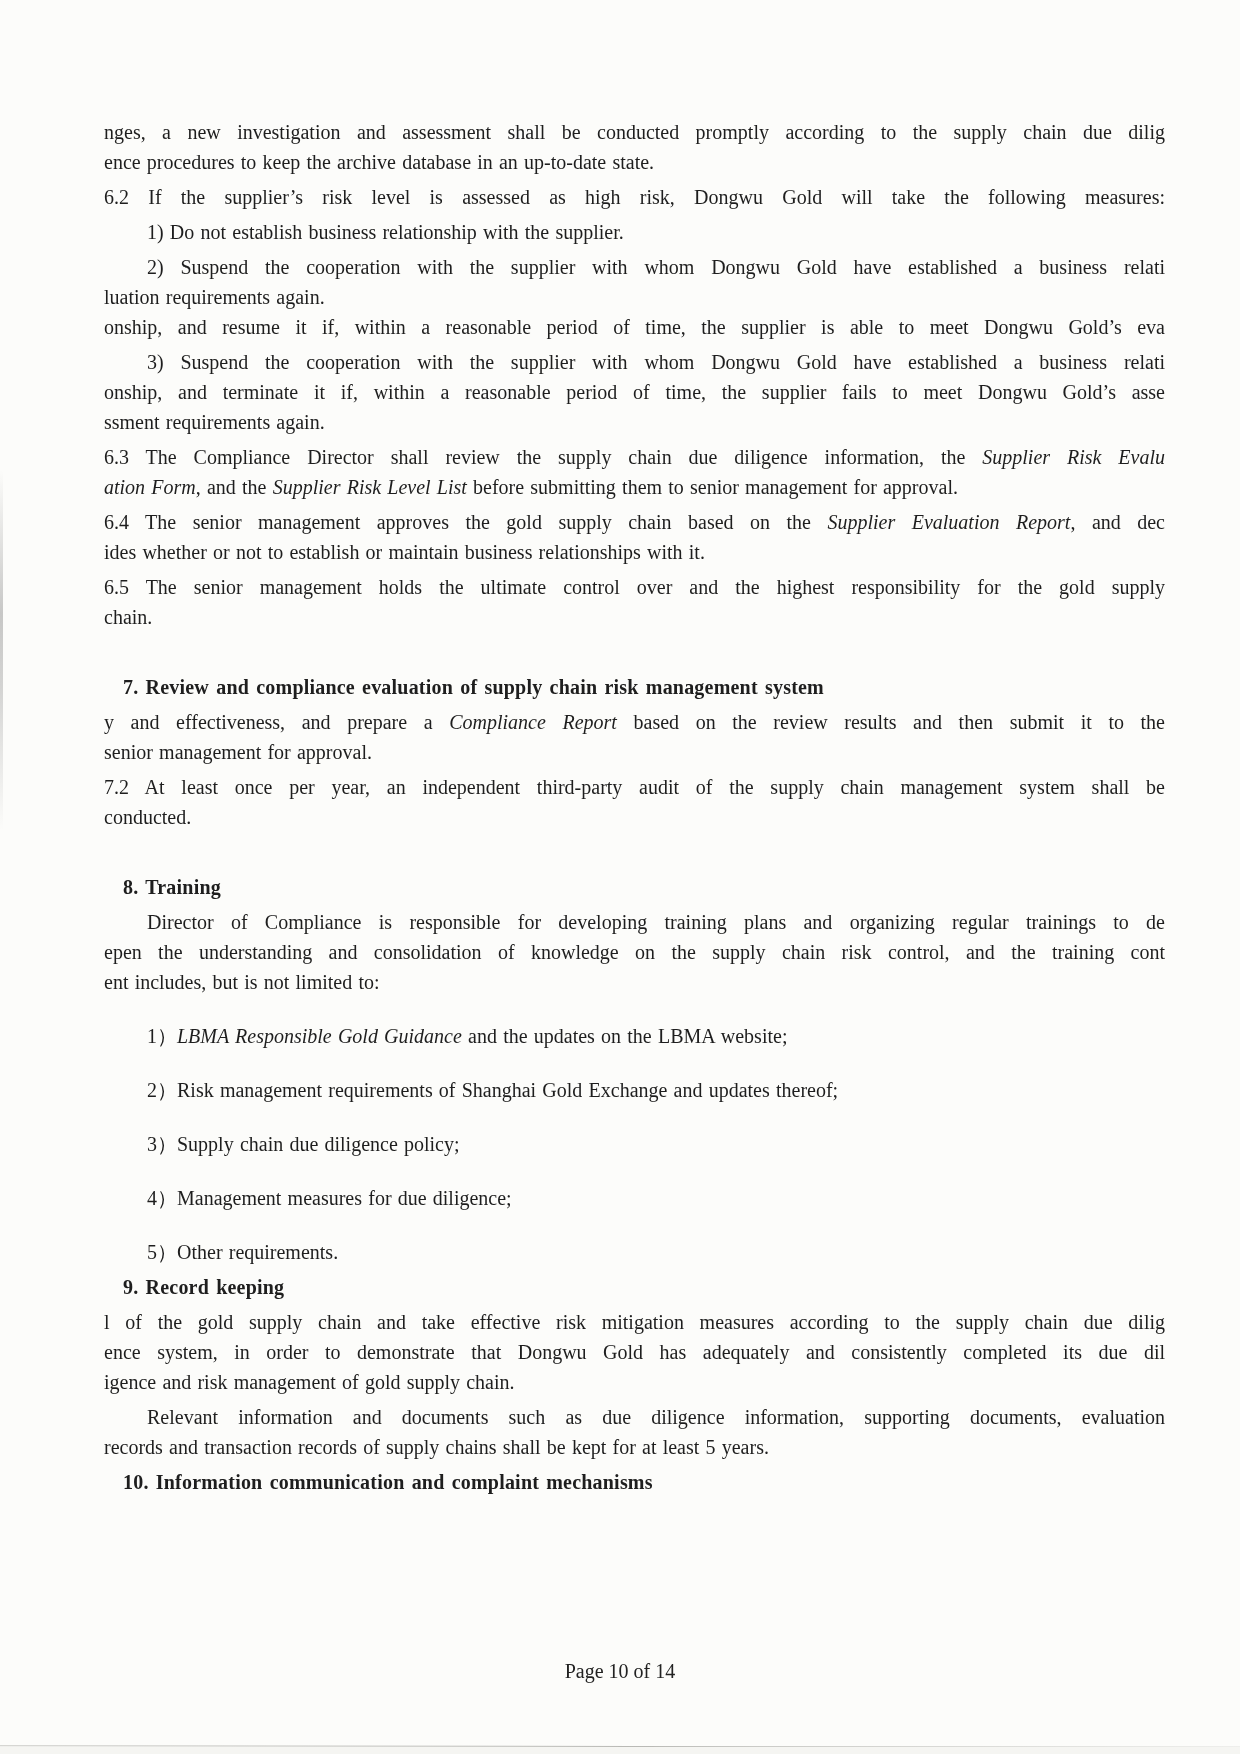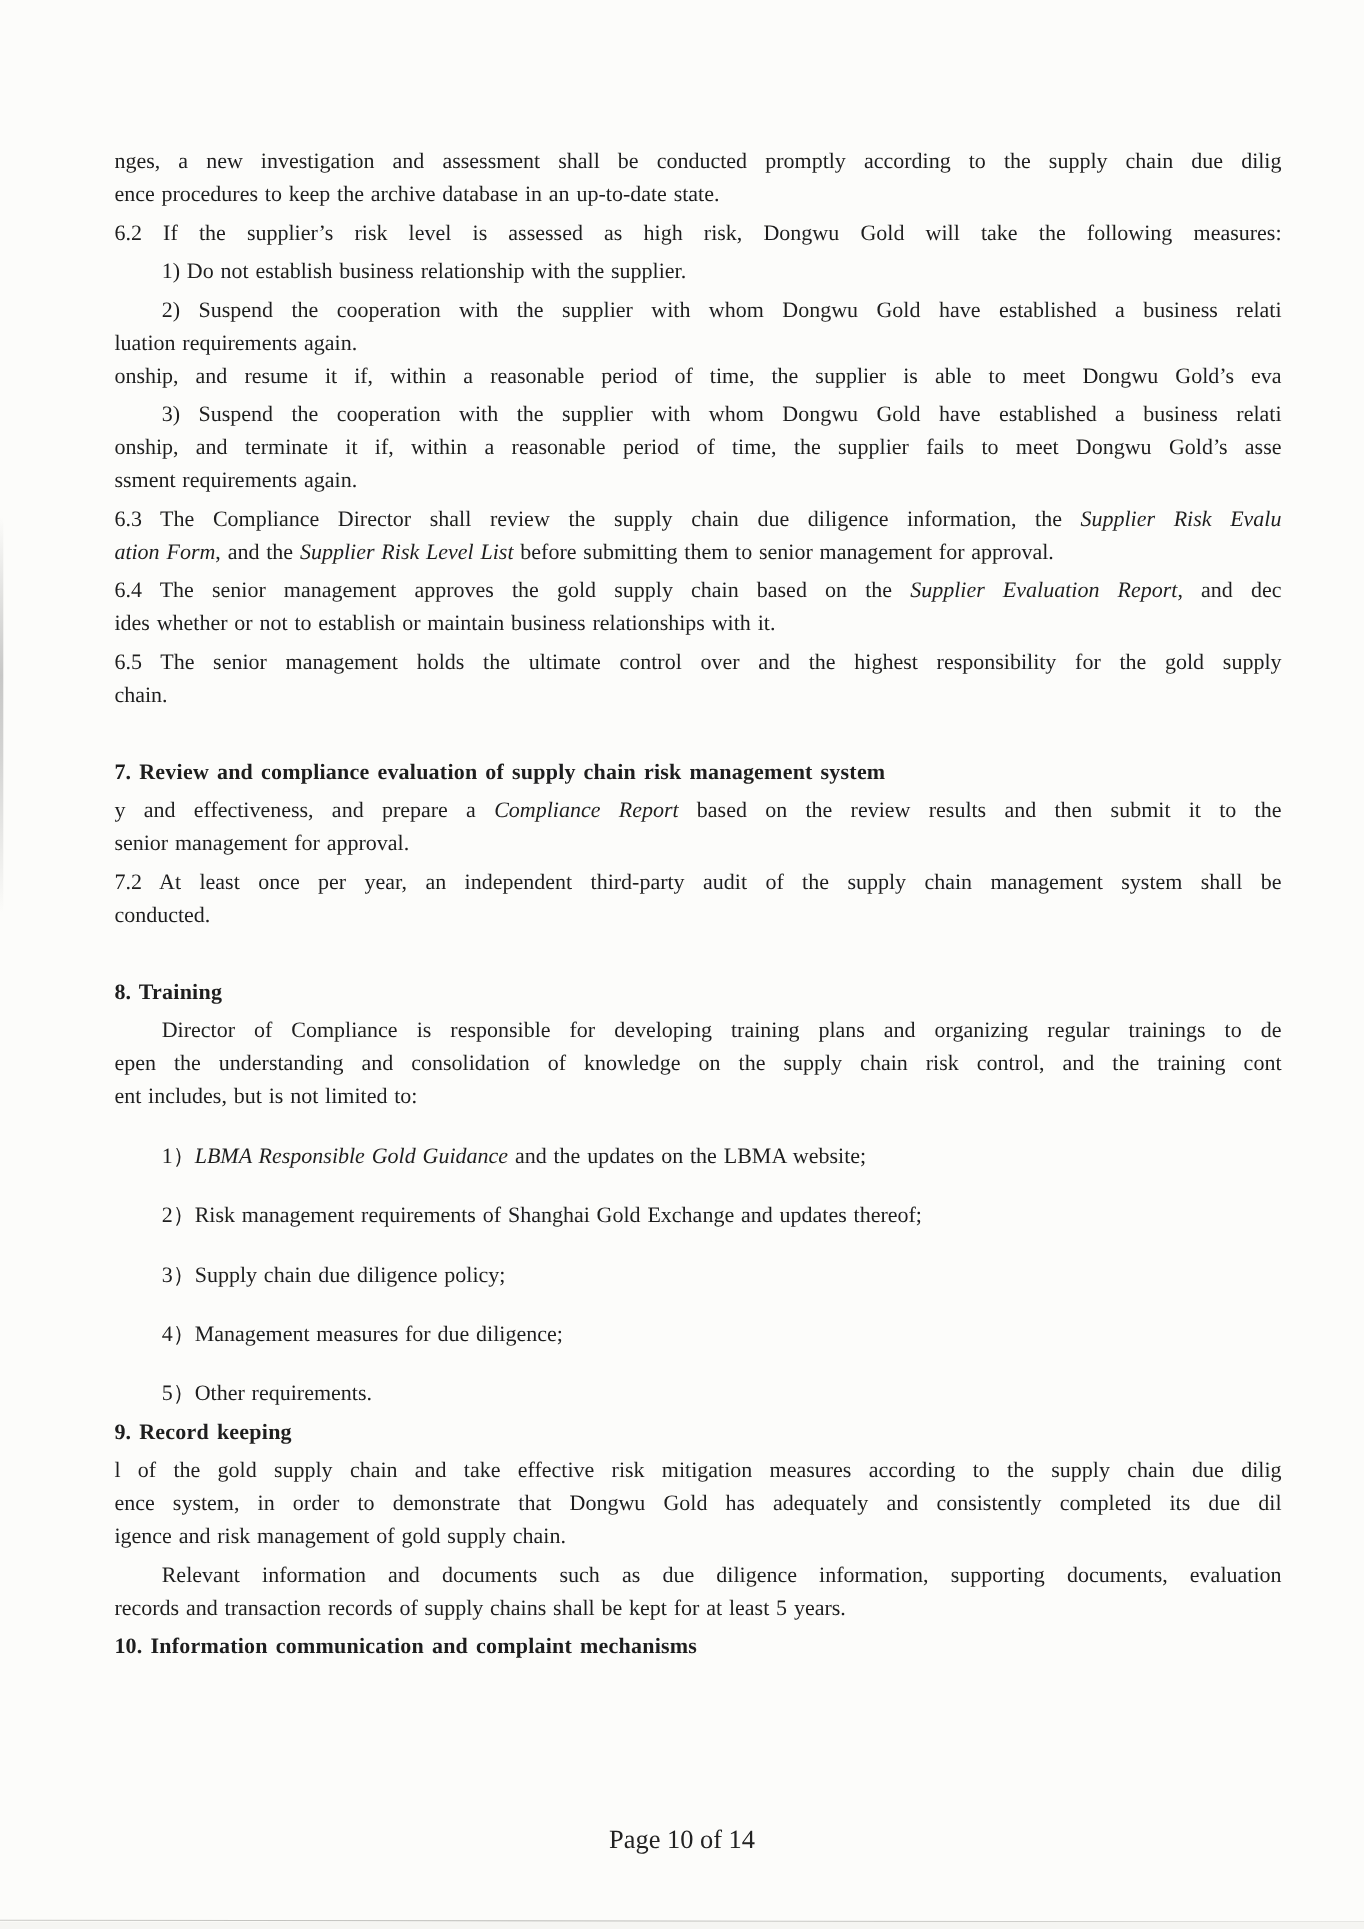--- a/index.html
+++ b/index.html
@@ -10,21 +10,21 @@
   }
   .page{
     position:relative;
     width:1240px;height:1754px;
     background:#fcfcfa;
     overflow:hidden;
     color:#1e1e1e;
   }
   .content{
     position:absolute;
-    left:104px;top:132px;
+    left:104px;top:117px;
     width:1061px;
   }
   .block{margin-top:5px;}
   .block:first-child{margin-top:0;}
   .block.gap-xl{margin-top:40px;}
   .block.list-cjk{margin-top:24px;}
   .line{
     font-size:20px;
     line-height:30px;
     text-align:justify;
@@ -35,28 +35,29 @@
   .line.last{
     text-align-last:left;
     word-spacing:0.06em;
   }
   .line.indent{padding-left:43px;}
   .heading .line{
     font-weight:700;
     text-align-last:left;
     word-spacing:0.10em;
     letter-spacing:0.01em;
+    margin-left:19px;
   }
   em{}
   .footer{
     position:absolute;
     left:0;right:0;
     top:1660px;
     text-align:center;
-    font-size:24px;
+    font-size:20px;
     color:#222;
   }
   .artifact-left{
     position:absolute;
     left:0;top:470px;
     width:3px;height:360px;
     background:linear-gradient(to bottom,
       rgba(150,150,150,0) 0%,
       rgba(135,135,135,0.45) 40%,
       rgba(135,135,135,0.35) 60%,

